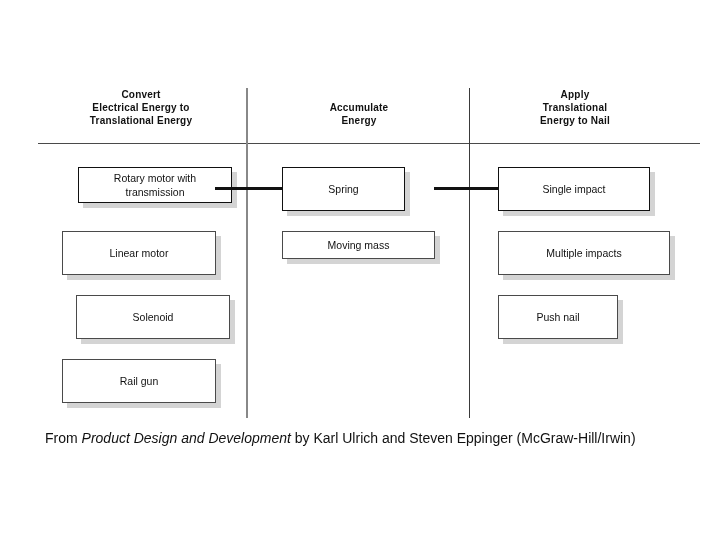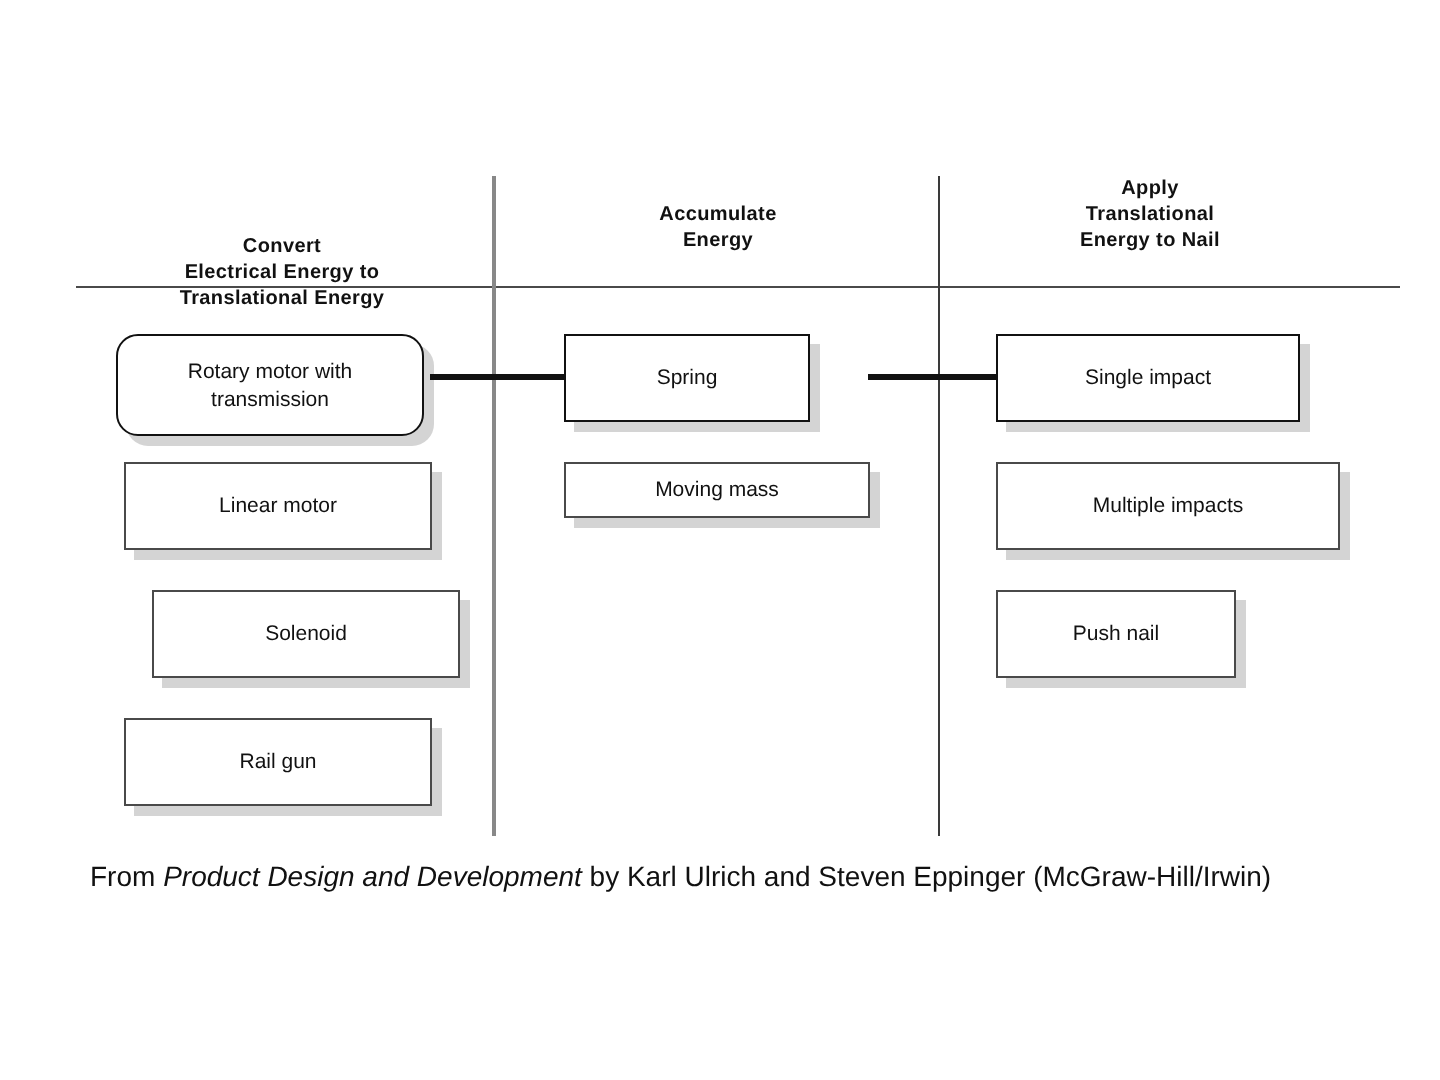--- a/index.html
+++ b/index.html
@@ -27,21 +27,21 @@
   .col-header {
     position: absolute;
     text-align: center;
     font-size: 10px;
     font-weight: bold;
     line-height: 13px;
     letter-spacing: 0.2px;
     color: #111111;
     white-space: pre-line;
   }
-  #header-col-1 { left: 62px;  top: 88px; width: 158px; margin-top: 29px; }
+  #header-col-1 { left: 62px;  top: 88px; width: 158px; }
   #header-col-2 { left: 282px; top: 101px; width: 154px; }
   #header-col-3 { left: 498px; top: 88px; width: 154px; }
 
   
   .h-rule {
     position: absolute;
     left: 38px;
     top: 143px;
     width: 662px;
     height: 1px;
@@ -70,21 +70,21 @@
     font-size: 10.5px;
     line-height: 14px;
     color: #111111;
     padding: 2px 6px;
   }
   .concept-box.strong {
     border: 1.6px solid #111111;
   }
 
   
-  #box-rotary-motor    { left: 58px; top: 167px; width: 154px; height: 51px; border-radius: 11px; }
+  #box-rotary-motor    { left: 78px; top: 167px; width: 154px; height: 36px; }
   #box-linear-motor    { left: 62px; top: 231px; width: 154px; height: 44px; }
   #box-solenoid        { left: 62px; top: 295px; width: 154px; height: 44px; margin-left: 14px; }
   #box-rail-gun        { left: 62px; top: 359px; width: 154px; height: 44px; }
 
   
   #box-spring          { left: 282px; top: 167px; width: 123px; height: 44px; }
   #box-moving-mass     { left: 282px; top: 231px; width: 153px; height: 28px; }
 
   
   #box-single-impact    { left: 498px; top: 167px; width: 152px; height: 44px; }

